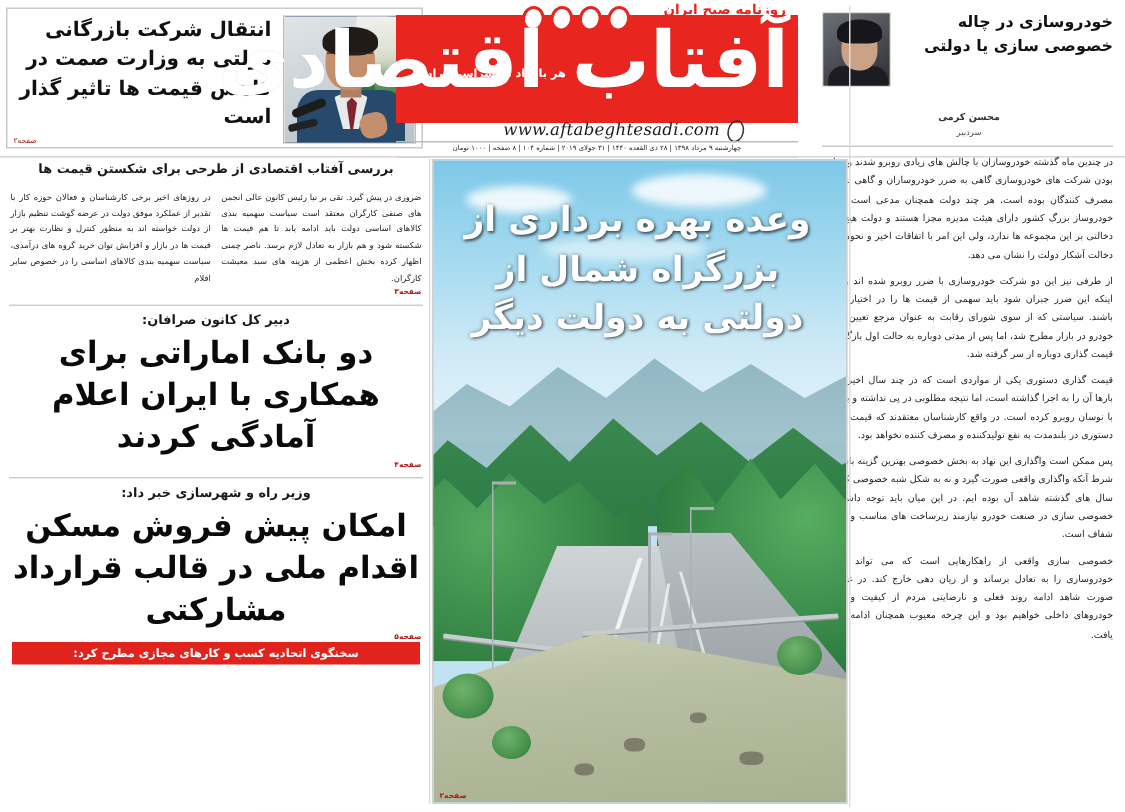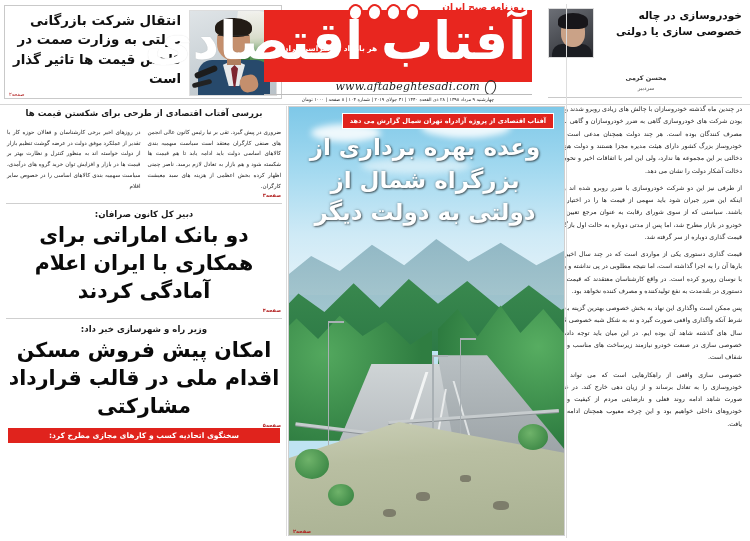--- a/index.html
+++ b/index.html
@@ -323,18 +323,17 @@
 
     <div class="ground"></div>
     <div class="bush" style="left:2%;top:80%;width:34px;height:30px;"></div>
     <div class="bush" style="left:14%;top:88%;width:26px;height:22px;"></div>
     <div class="bush" style="right:6%;top:74%;width:30px;height:26px;"></div>
     <div class="rock" style="left:46%;top:90%;width:14px;height:9px;"></div>
     <div class="rock" style="left:62%;top:86%;width:11px;height:7px;"></div>
     <div class="rock" style="left:74%;top:92%;width:16px;height:9px;"></div>
     <div class="rock" style="left:34%;top:94%;width:13px;height:8px;"></div>
 
-    <div class="photo-kicker">آفتاب اقتصادی از پروژه آزادراه تهران شمال گزارش می دهد</div>
     <div class="photo-hl">وعده بهره برداری از بزرگراه شمال از دولتی به دولت دیگر</div>
     <div class="photo-pg">صفحه۲</div>
   </div>
 
 </div>
 
 </body></html>

